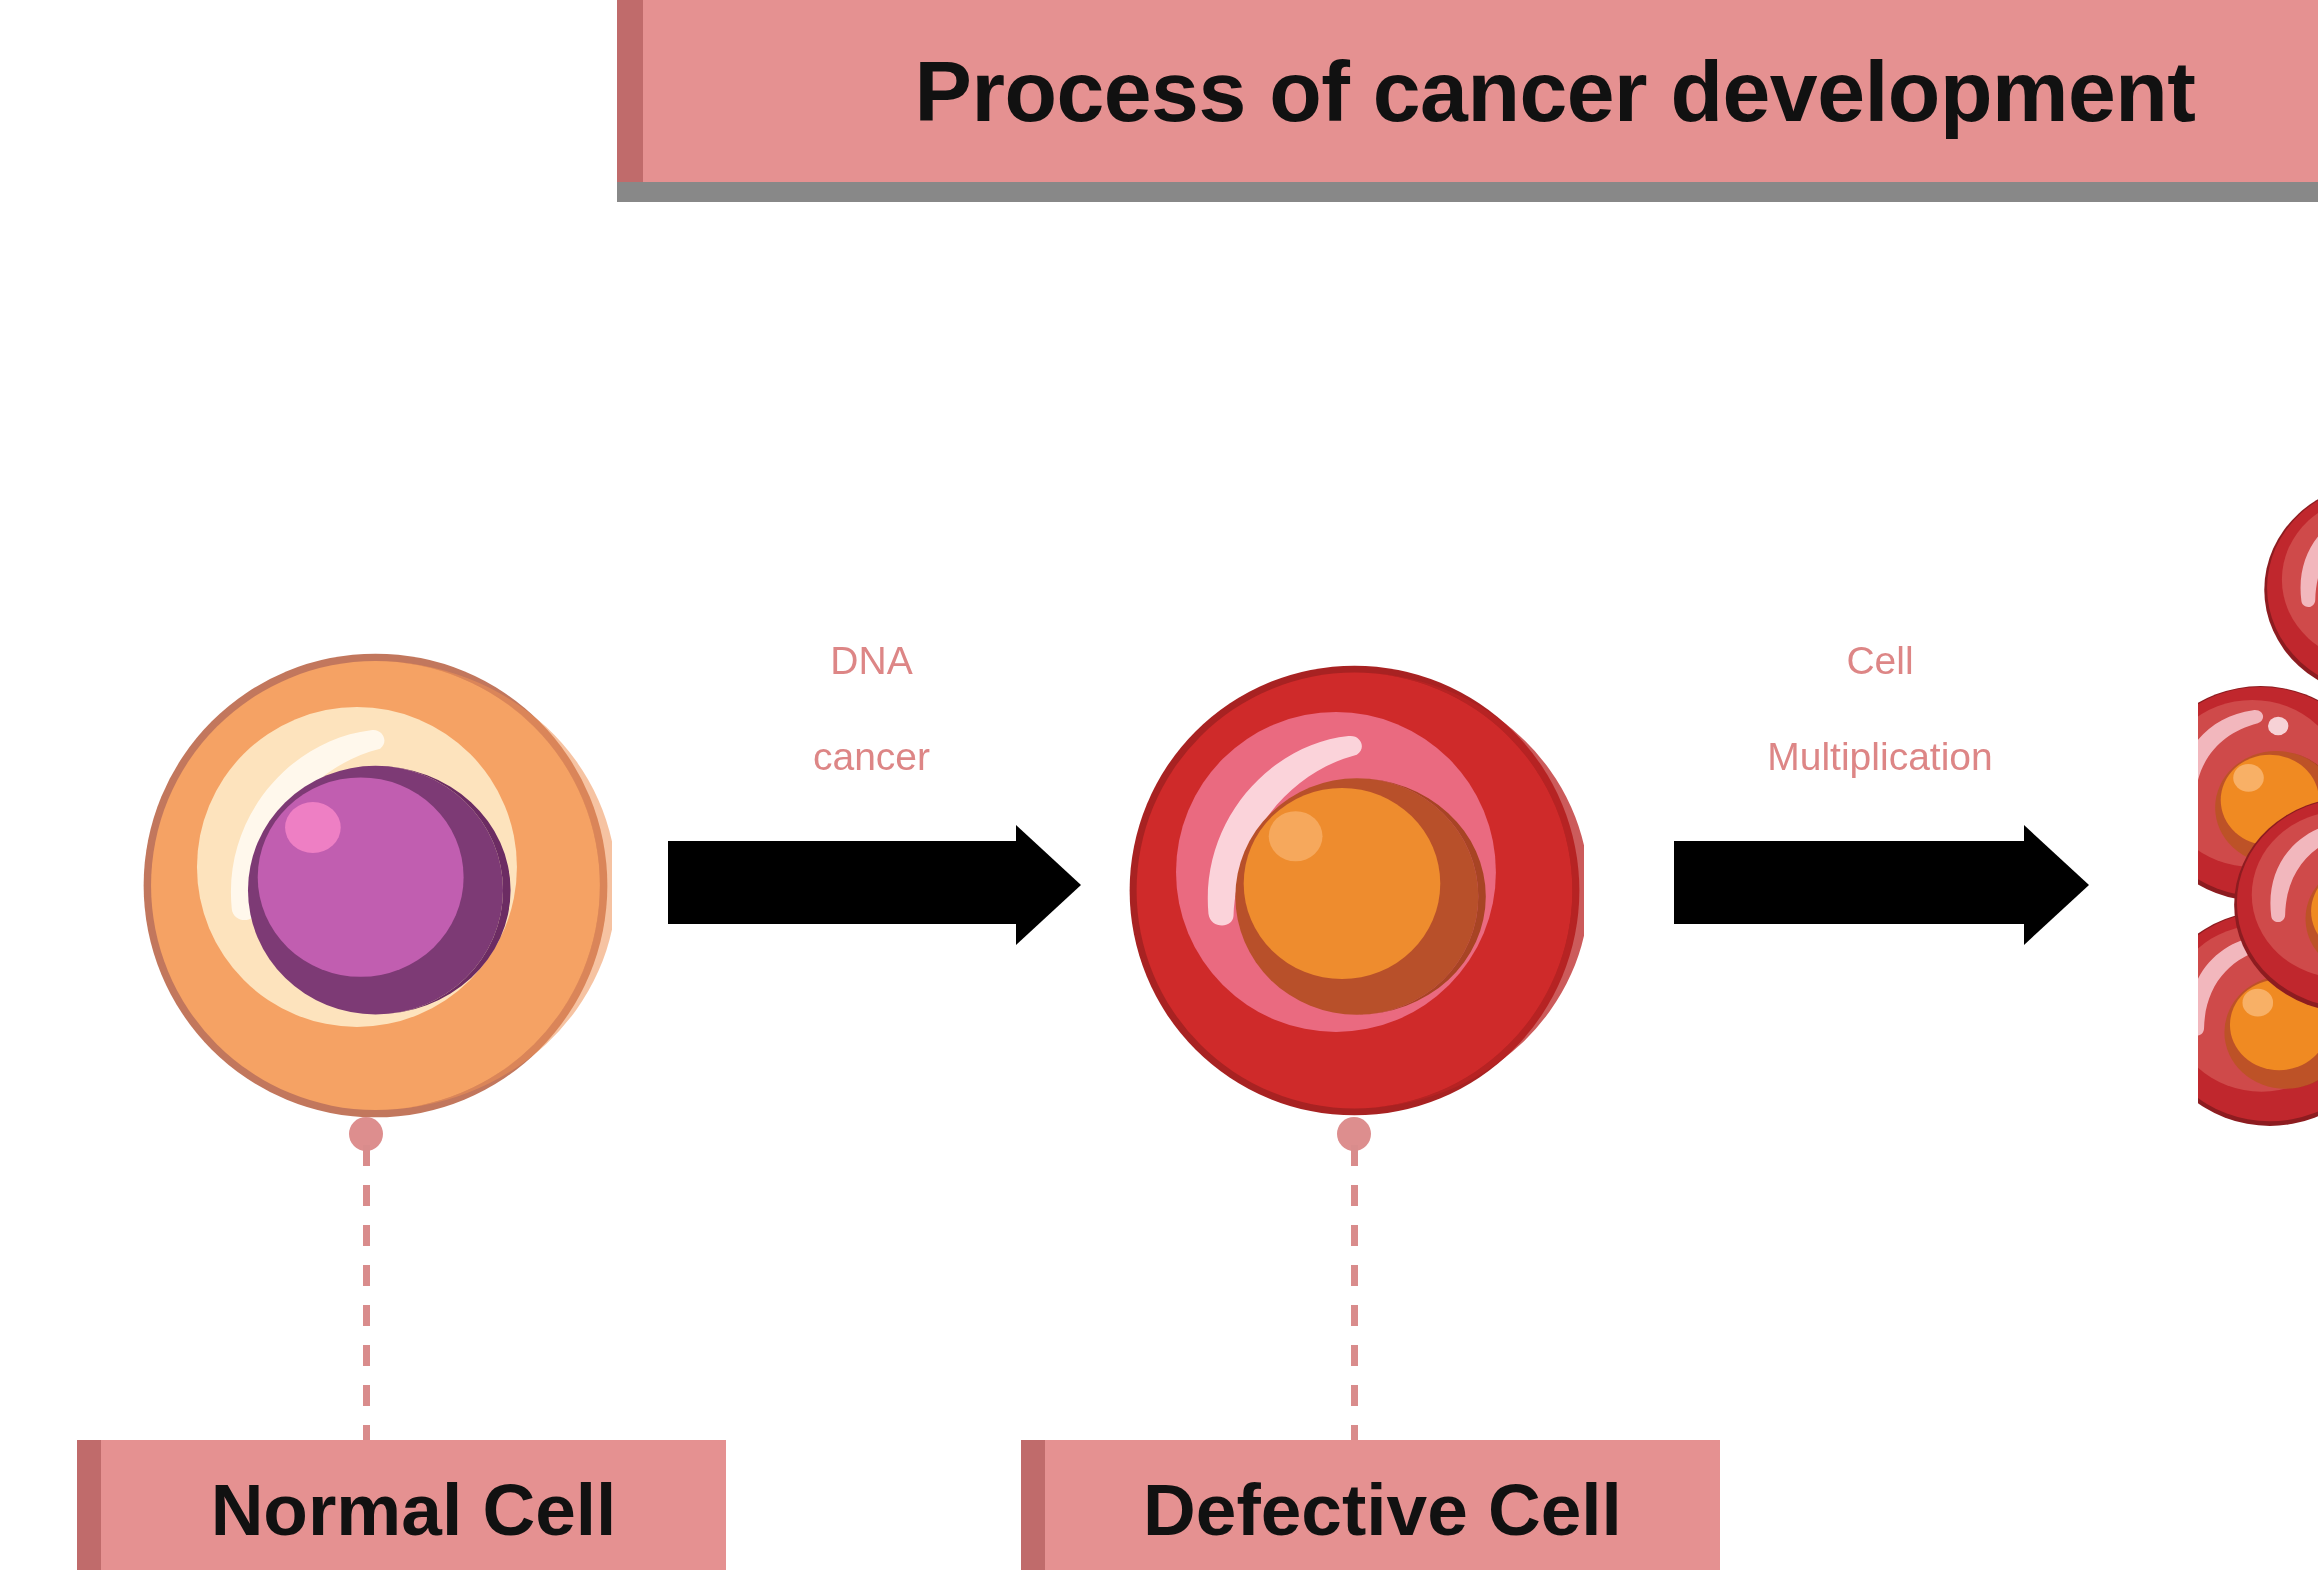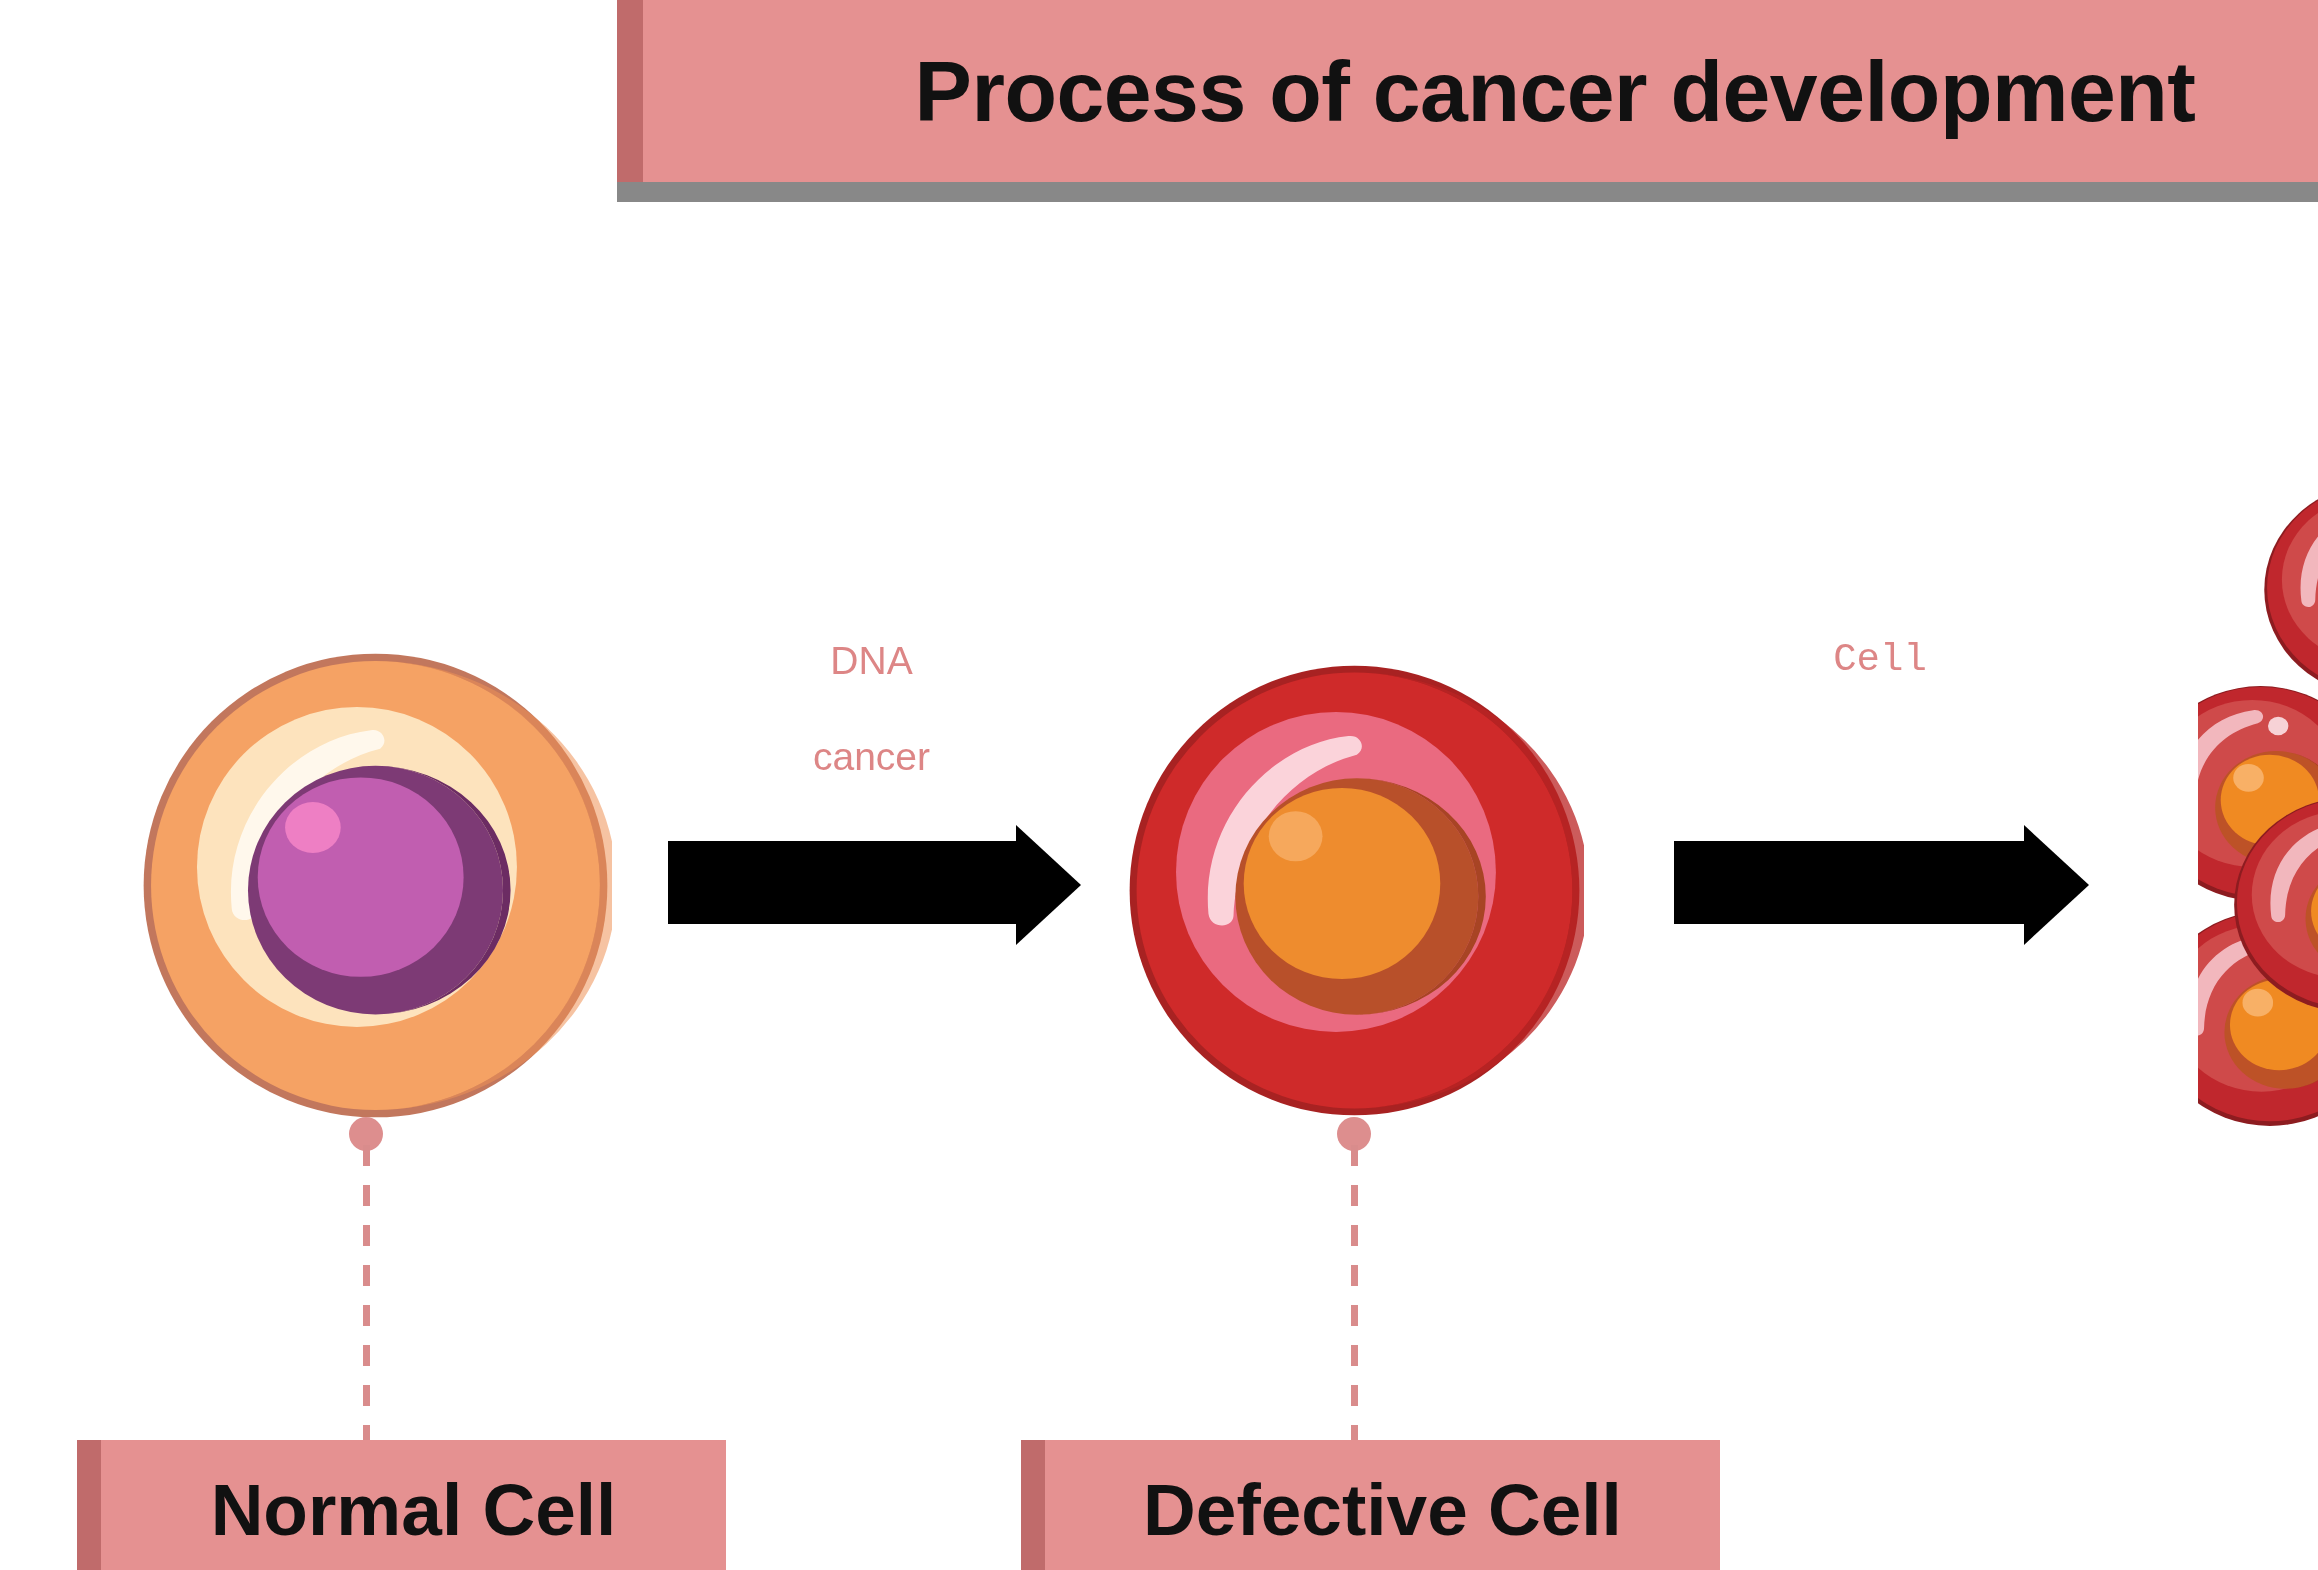--- a/index.html
+++ b/index.html
@@ -183,22 +183,23 @@
 
     <ellipse cx="500" cy="508" rx="262" ry="255" fill="#b8502a"></ellipse>
     <path d="M500 253 A262 255 0 0 1 500 763 A240 220 0 0 0 500 253 Z" fill="#a84424"></path>
     <ellipse cx="468" cy="480" rx="212" ry="206" fill="#ee8c2e"></ellipse>
     <ellipse cx="368" cy="378" rx="58" ry="54" fill="#f6a85c"></ellipse>
   </svg>
 
   <div class="connector-dot" style="left:1337px; top:1117px;"></div>
   <div class="connector-line" style="left:1351px; top:1145px; height:297px;"></div>
 
-  <div class="flow-label" style="left:1604px; top:589px; width:552px;font-family:Liberation Mono, monospace;">
+  <div class="flow-label" style="left:1604px; top:589px; width:552px;">
     <span>Cell</span><br>
+    <span>Multiplication</span>
   </div>
   <div class="arrow" style="left:1674px; top:825px; width:413px; height:121px;">
     <div class="shaft" style="left:0; top:16px; width:352px; height:83px;"></div>
     <div class="head" style="left:350px; top:0px; border-width:60px 0 60px 65px;"></div>
   </div>
 
   <svg class="cell-art" style="left:2198px; top:376px; width:825px; height:965px;" viewBox="0 0 1780 2080">
     <defs>
       <g id="cc">
         <ellipse cx="0" cy="0" rx="252" ry="232" fill="#8d1c20"></ellipse>

